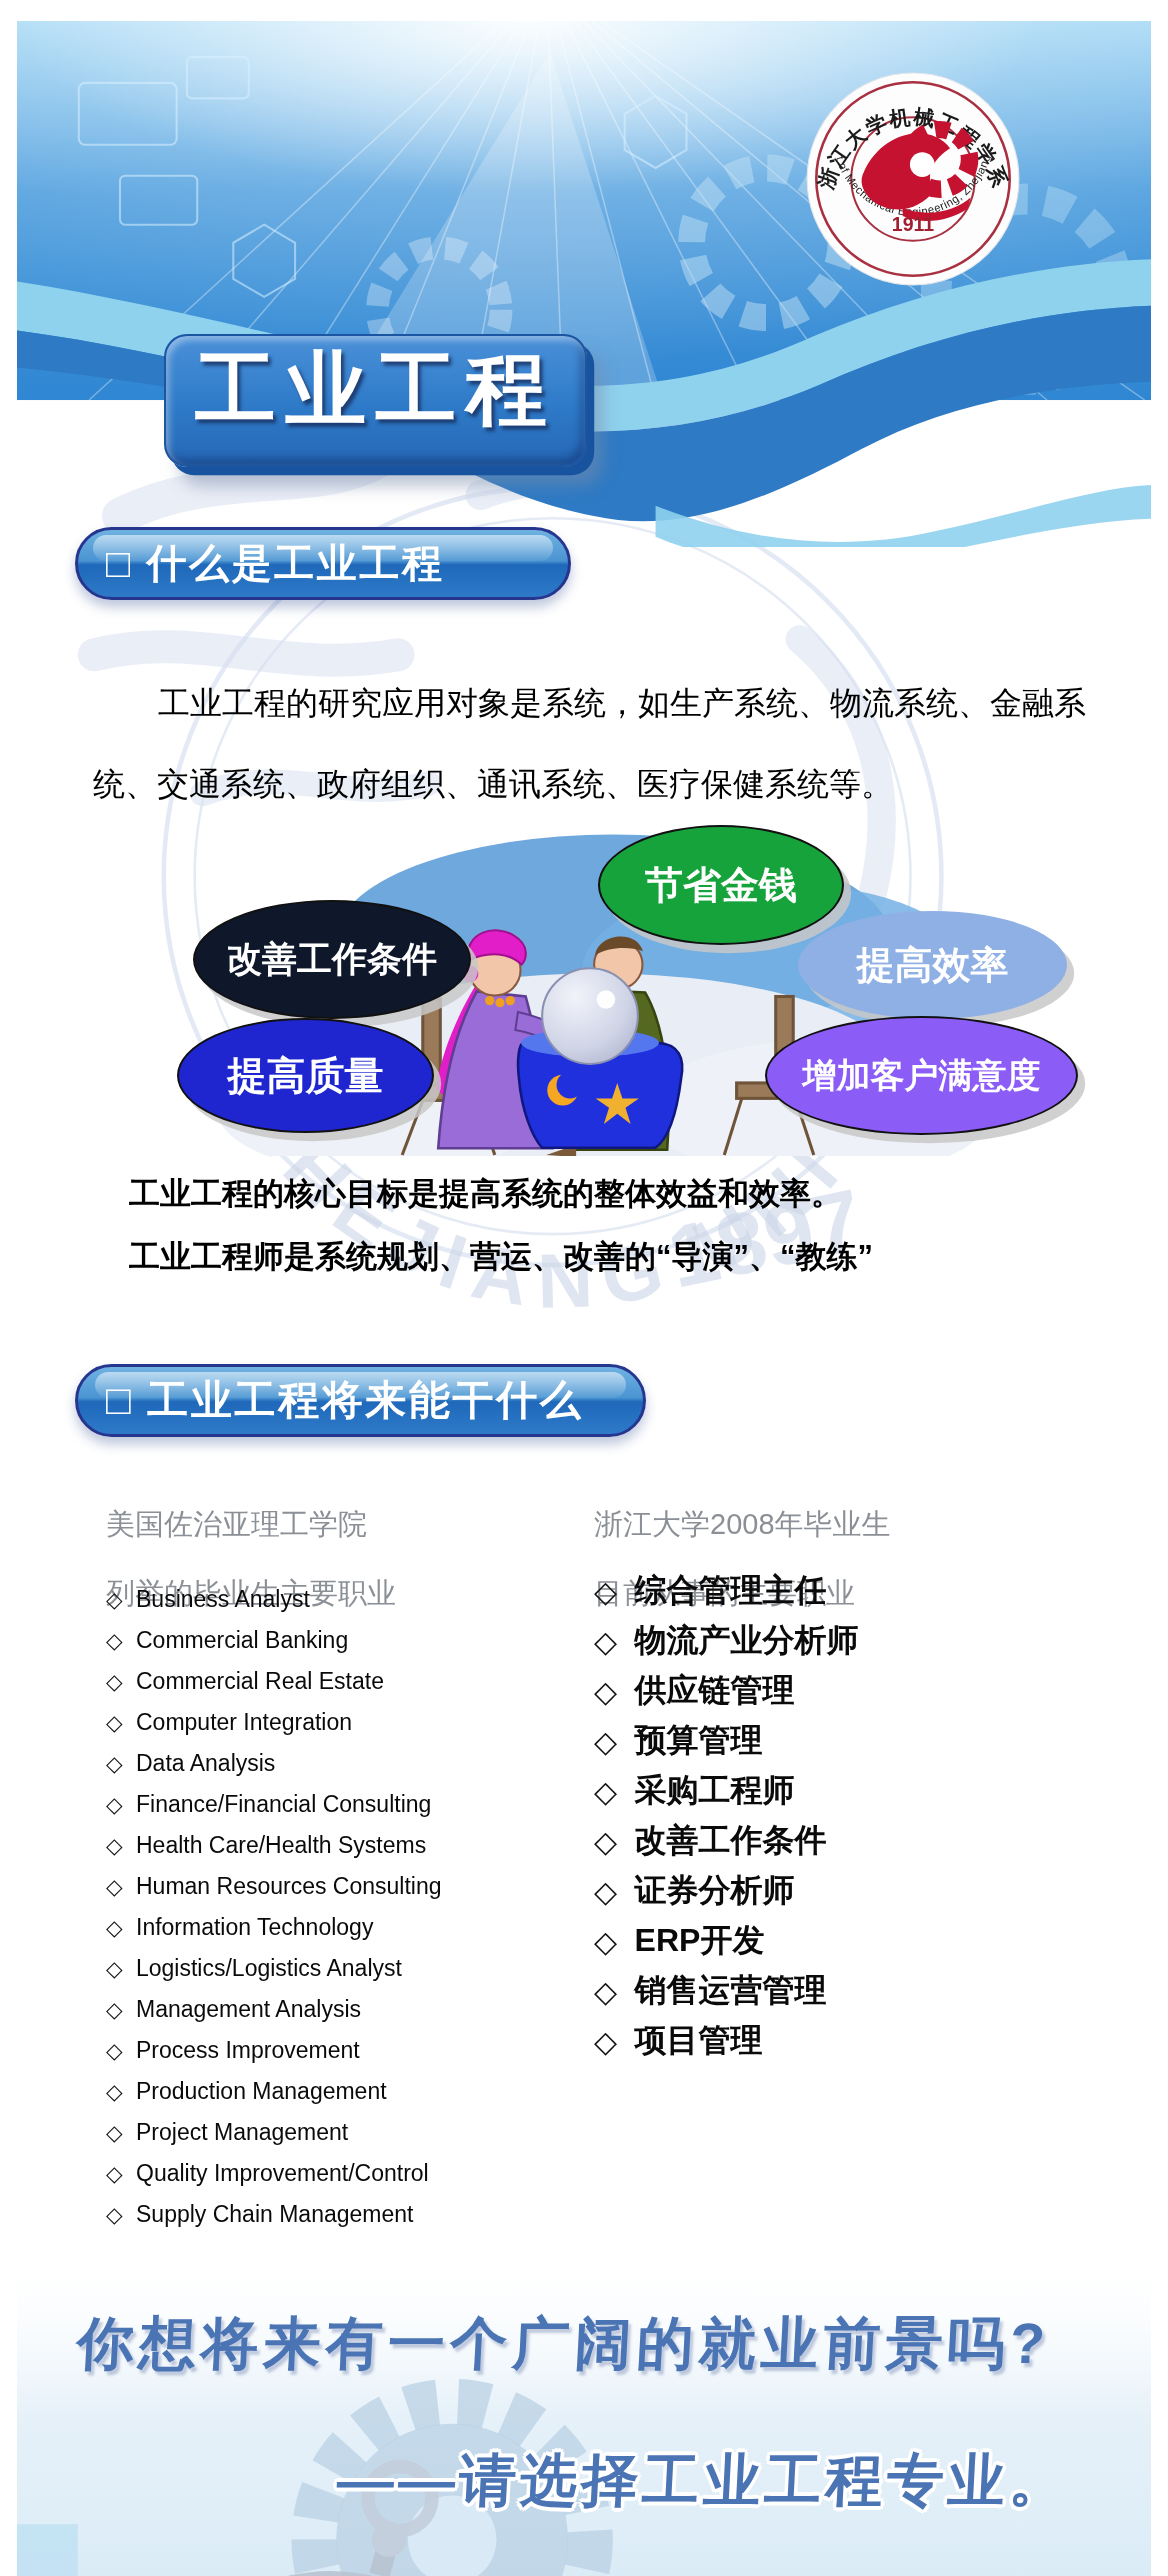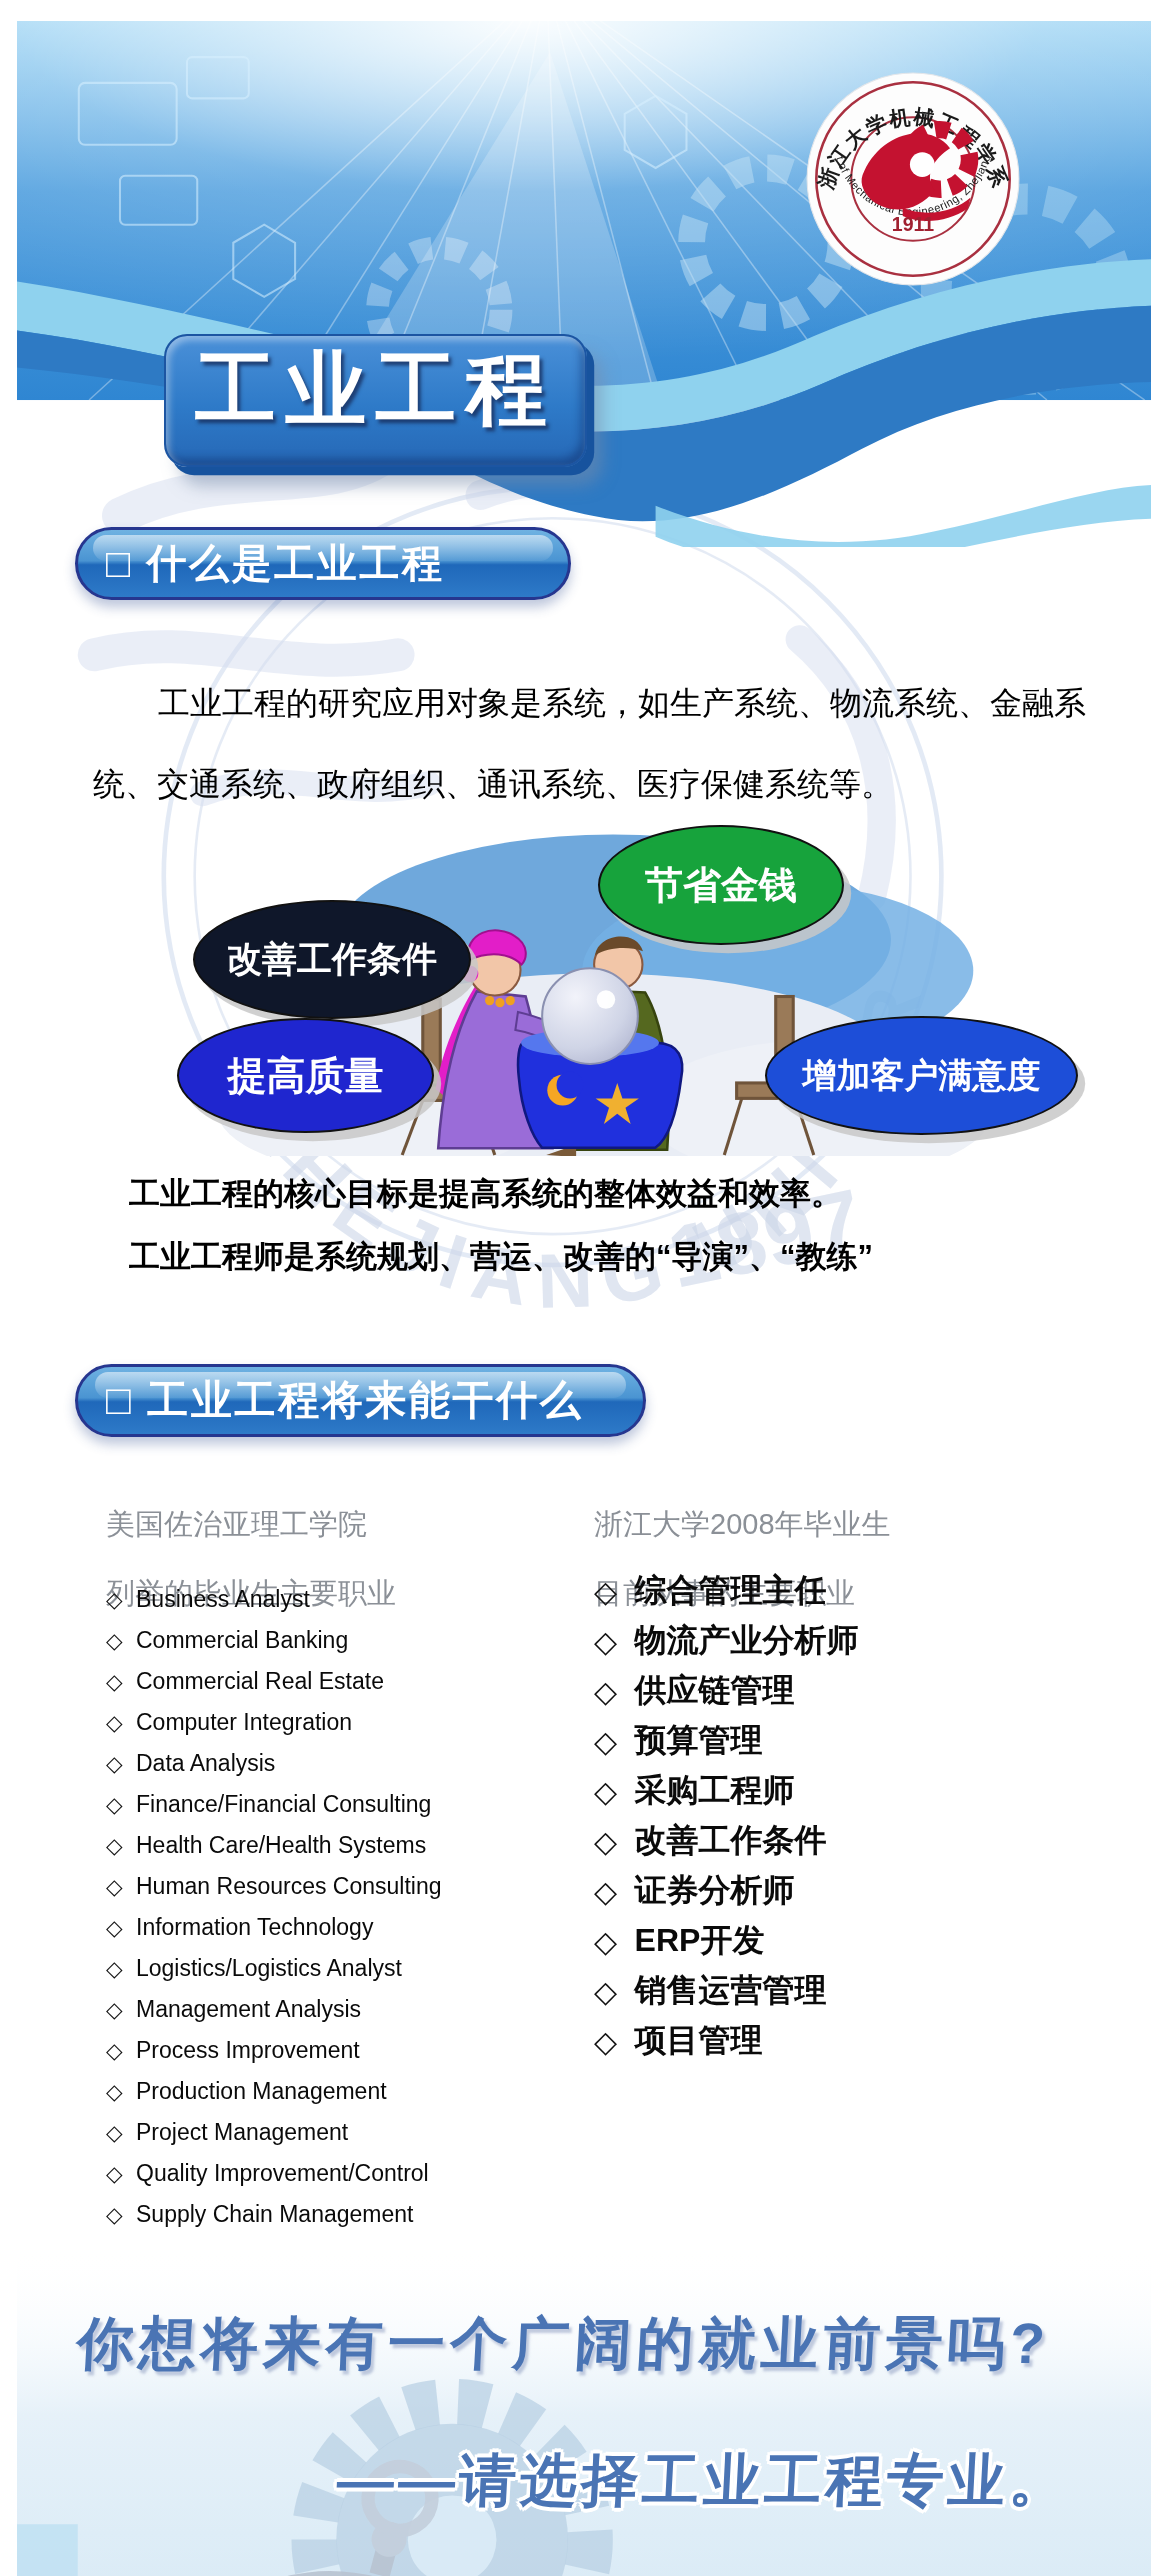--- a/index.html
+++ b/index.html
@@ -235,24 +235,27 @@
         <circle cx="916" cy="386" r="18" fill="#ffffff" opacity="0.95"></circle>
       </g>
     </svg>
 
     <div class="bubble b2" style="background-color: rgb(23, 163, 60); border-color: rgb(17, 17, 17);">
       <span>节省金钱</span>
     </div>
     <div class="bubble b3" style="background-color: #0f172a; border-color: rgb(17, 17, 17);">
       <span>改善工作条件</span>
     </div>
+    <div class="bubble b4" style="background-color: rgb(143, 176, 228); border-color: rgb(143, 176, 228);">
+      <span>提高效率</span>
+    </div>
     <div class="bubble b5" style="background-color: rgb(31, 38, 207); border-color: rgb(17, 17, 17);">
       <span>提高质量</span>
     </div>
-    <div class="bubble b6" style="background-color: #1d4ed8; border-color: rgb(17, 17, 17);">
+    <div class="bubble b6" style="background-color: #8b5cf6; border-color: rgb(17, 17, 17);">
       <span>增加客户满意度</span>
     </div>
   </div>
 
   <div class="summary">
     <div>工业工程的核心目标是提高系统的整体效益和效率。</div>
     <div>工业工程师是系统规划、营运、改善的“导演”、“教练”</div>
   </div>
 
   <div class="pill pill2">□ 工业工程将来能干什么</div>

